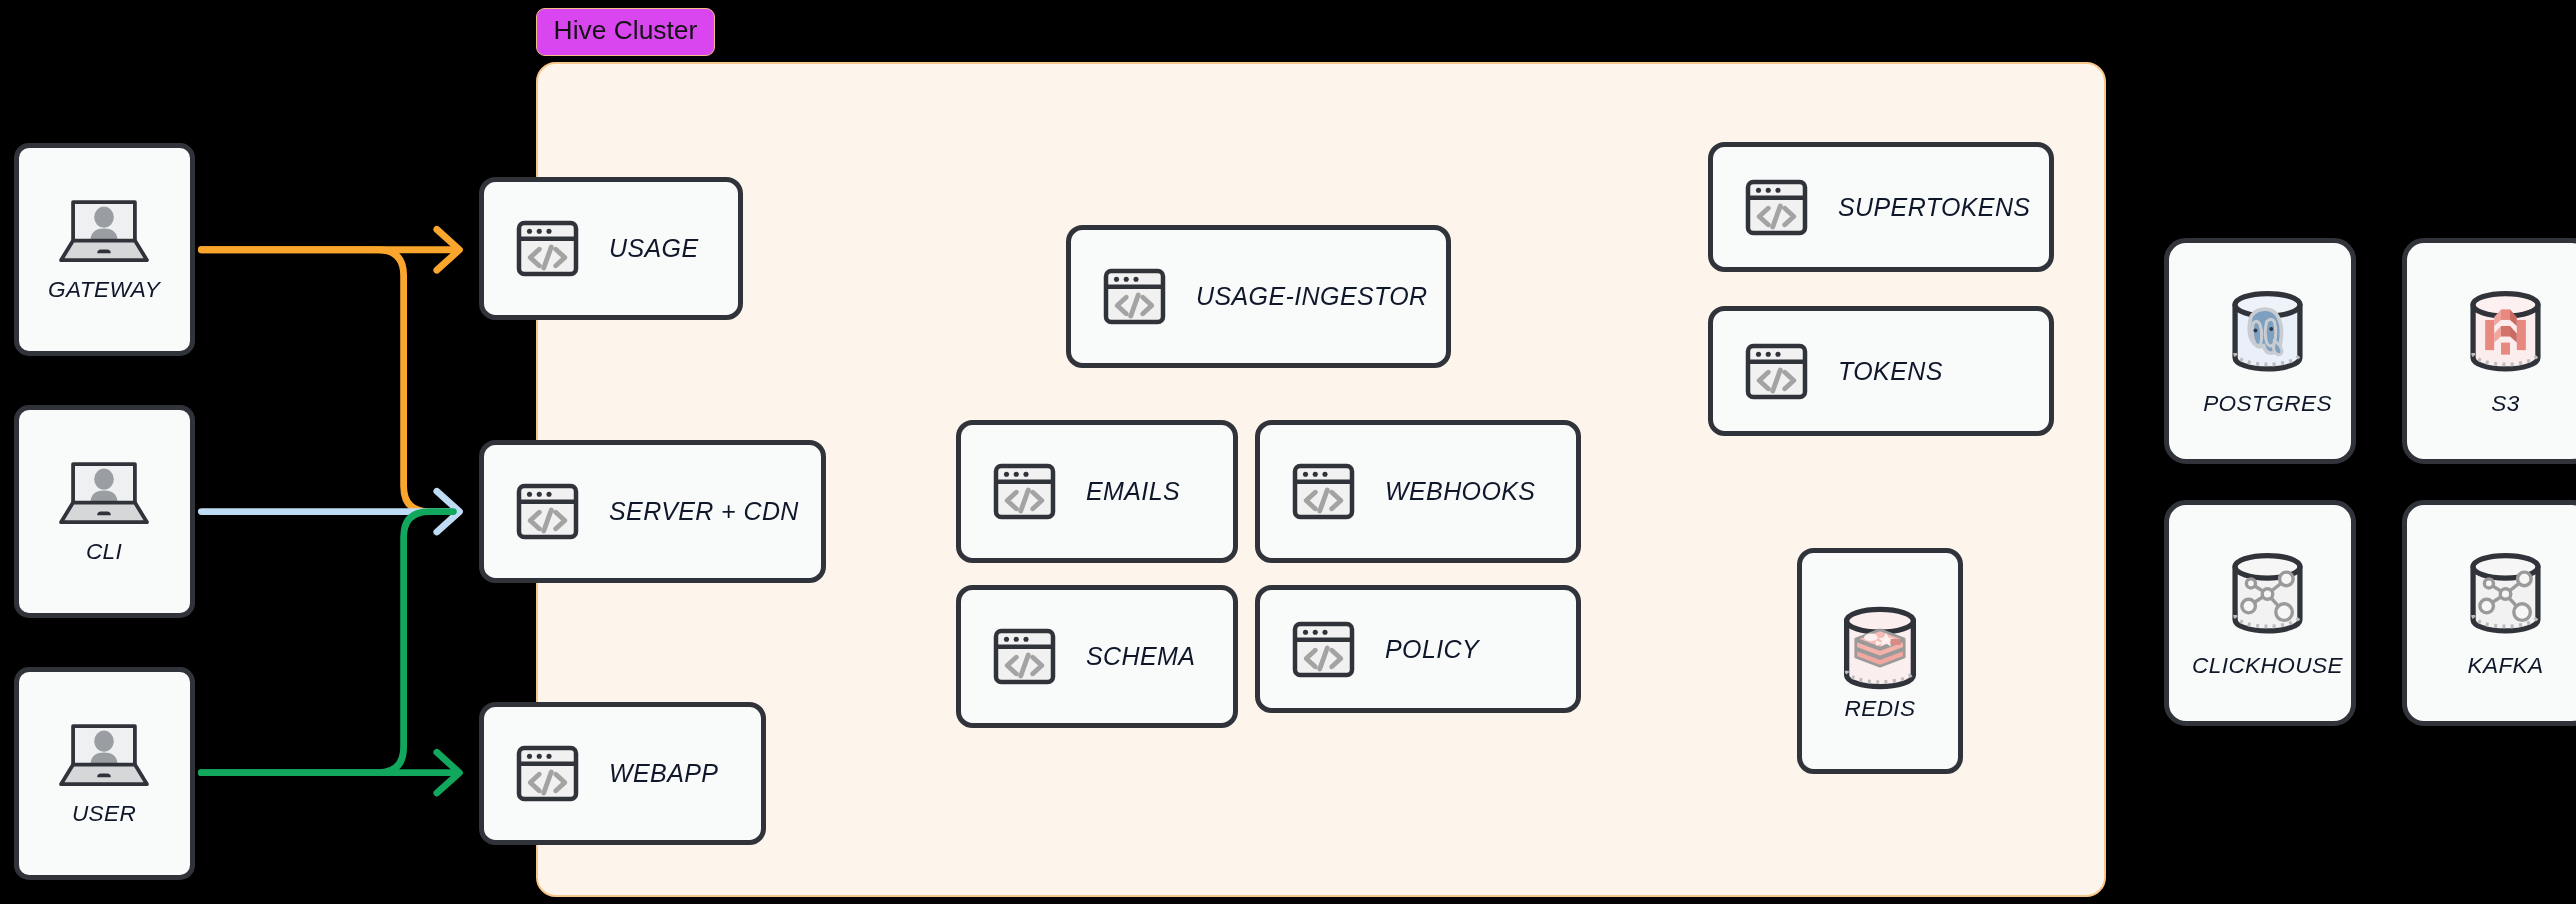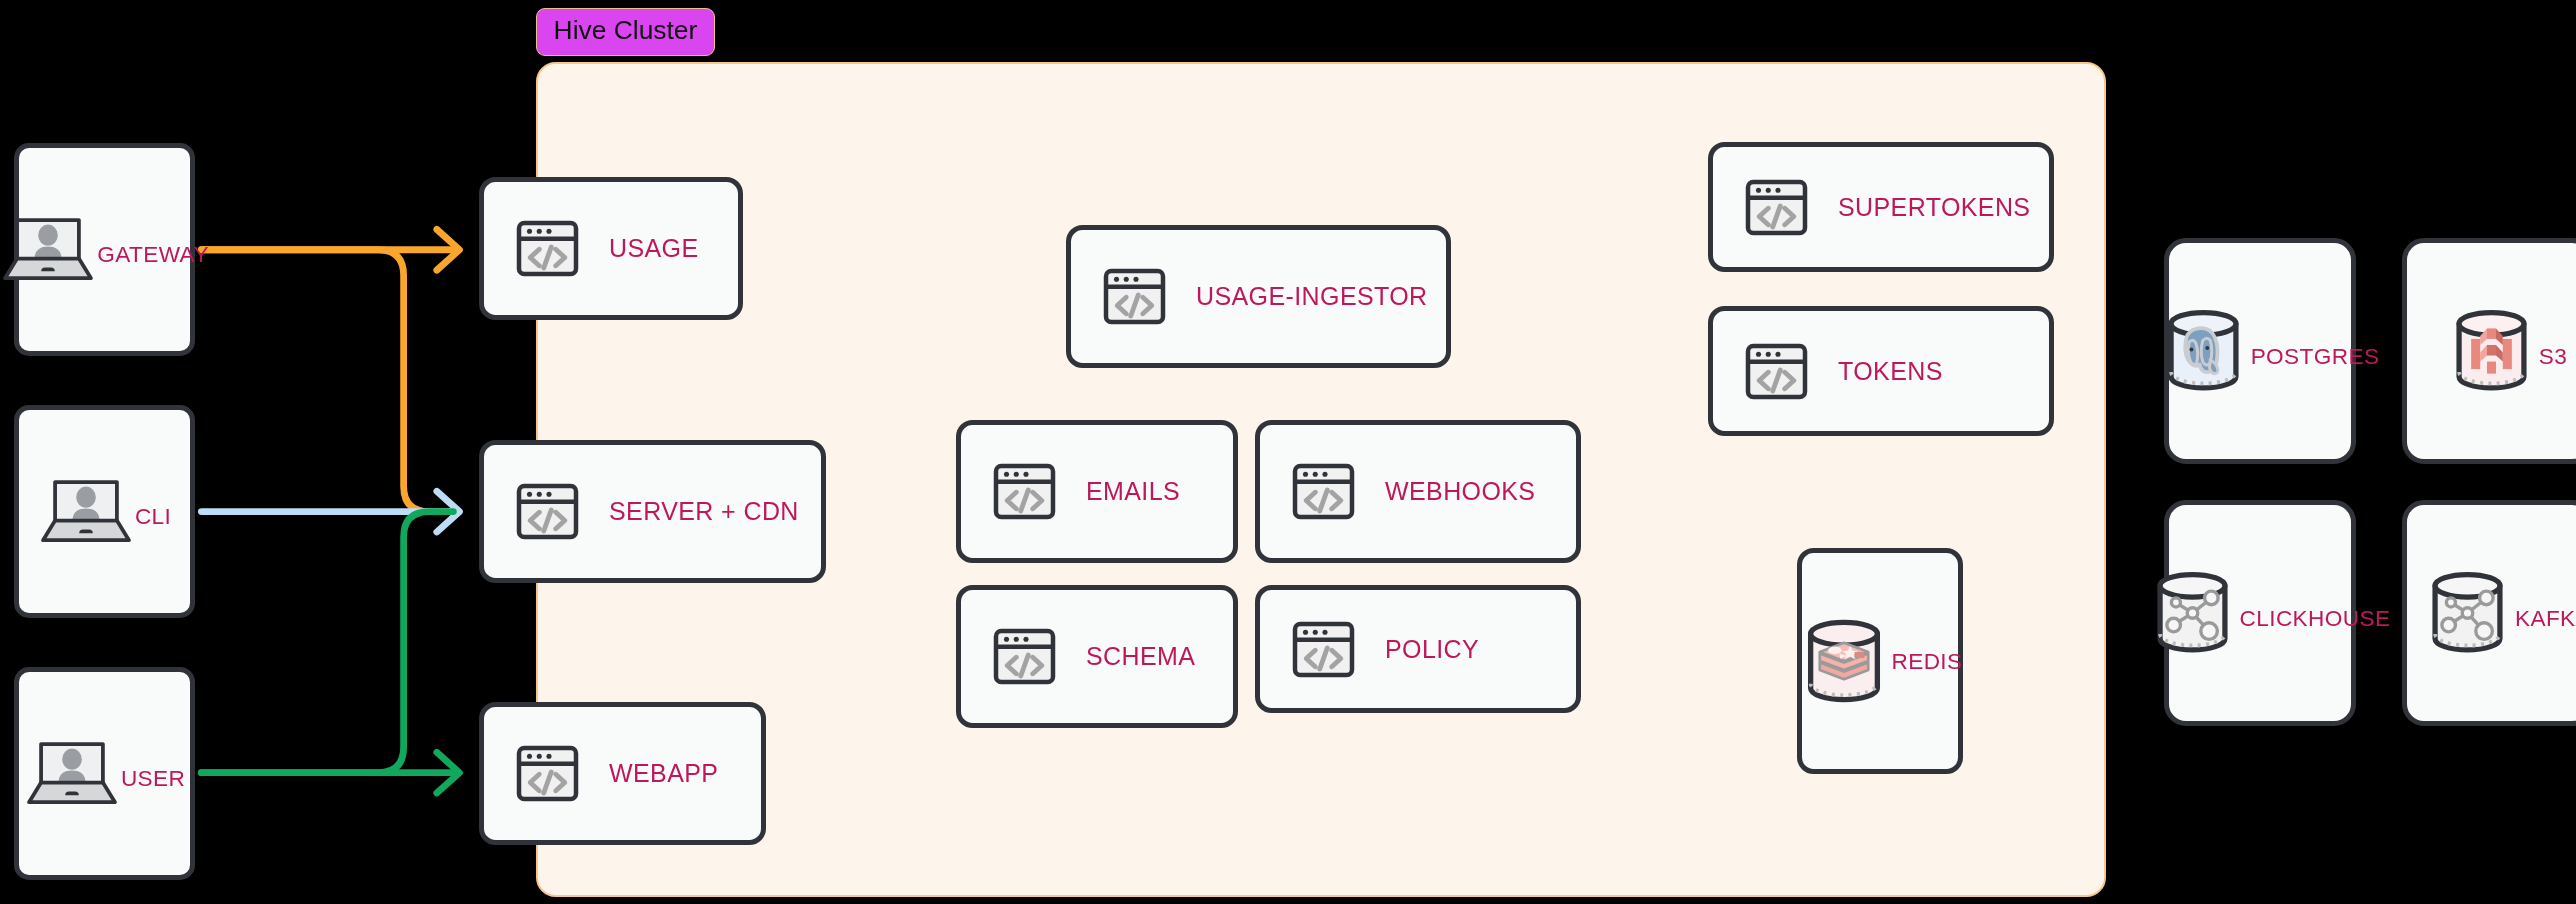--- a/index.html
+++ b/index.html
@@ -14,23 +14,24 @@
   .node{
     position:absolute;
     background:#f9fafa;
     border:5.3px solid #30343a;
     border-radius:16.6px;
     box-sizing:border-box;
     display:flex;
     align-items:center;
     z-index:5;
   }
-  .node.vert{flex-direction:row;justify-content:center;}
+  .node.vert{flex-direction:column;justify-content:center;}
   .node-label{
-    color:#be185d;
+    font-style:italic;
+    color:#0f172a;
     letter-spacing:0.4px;
     white-space:nowrap;
   }
 
   
   .client{width:181px;height:213px;border-radius:15px;}
   .client .node-label{font-size:22.6px;margin-top:10.6px;}
   .client .ico{width:98px;height:71px;}
 
   

